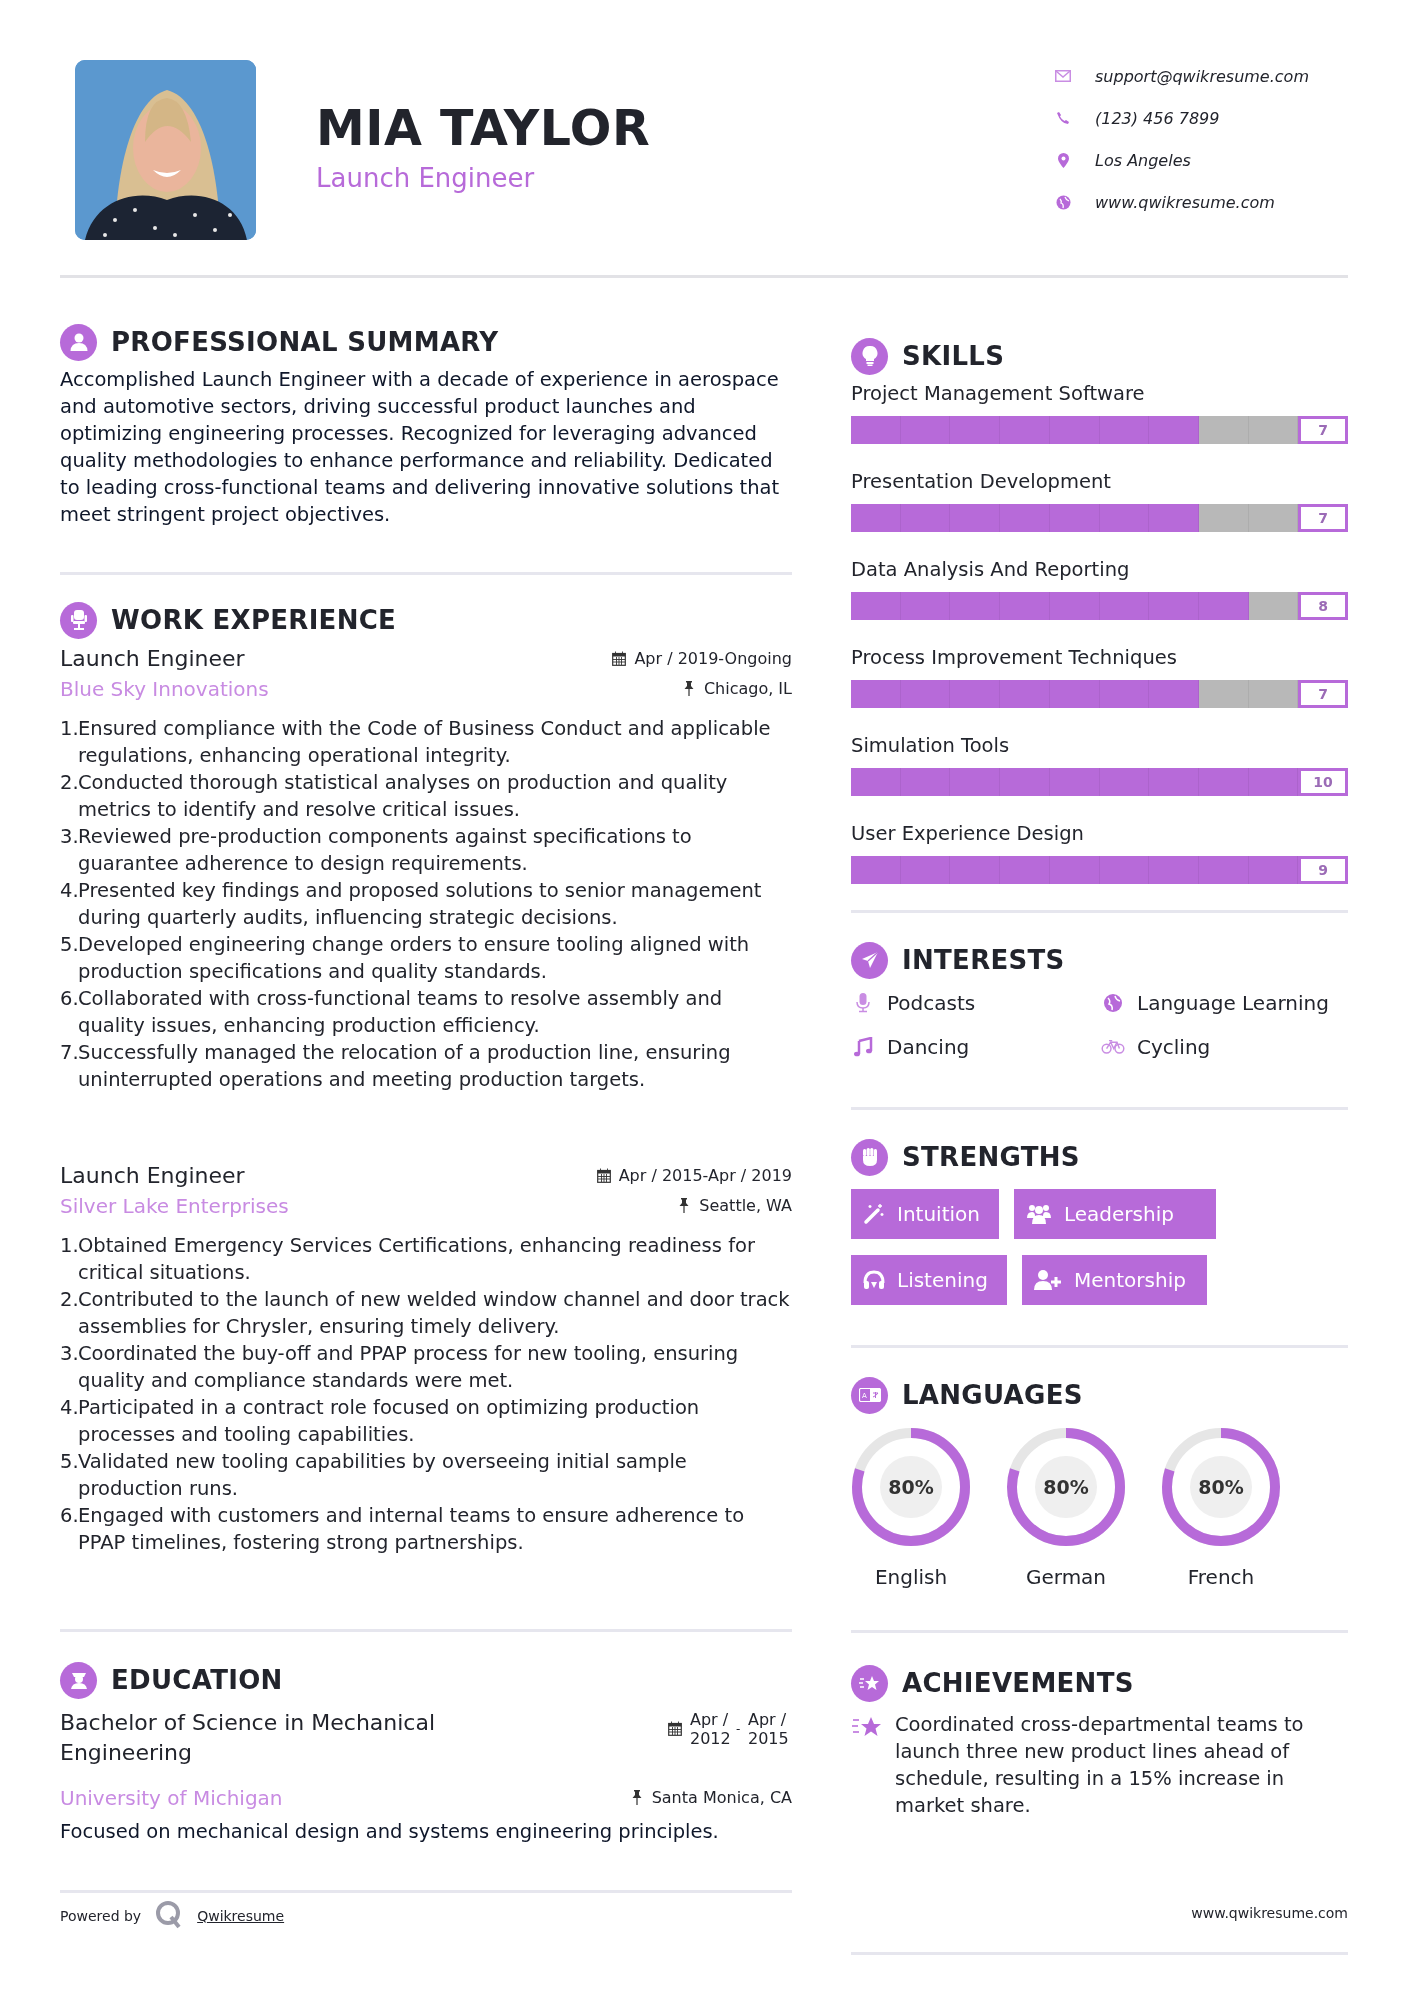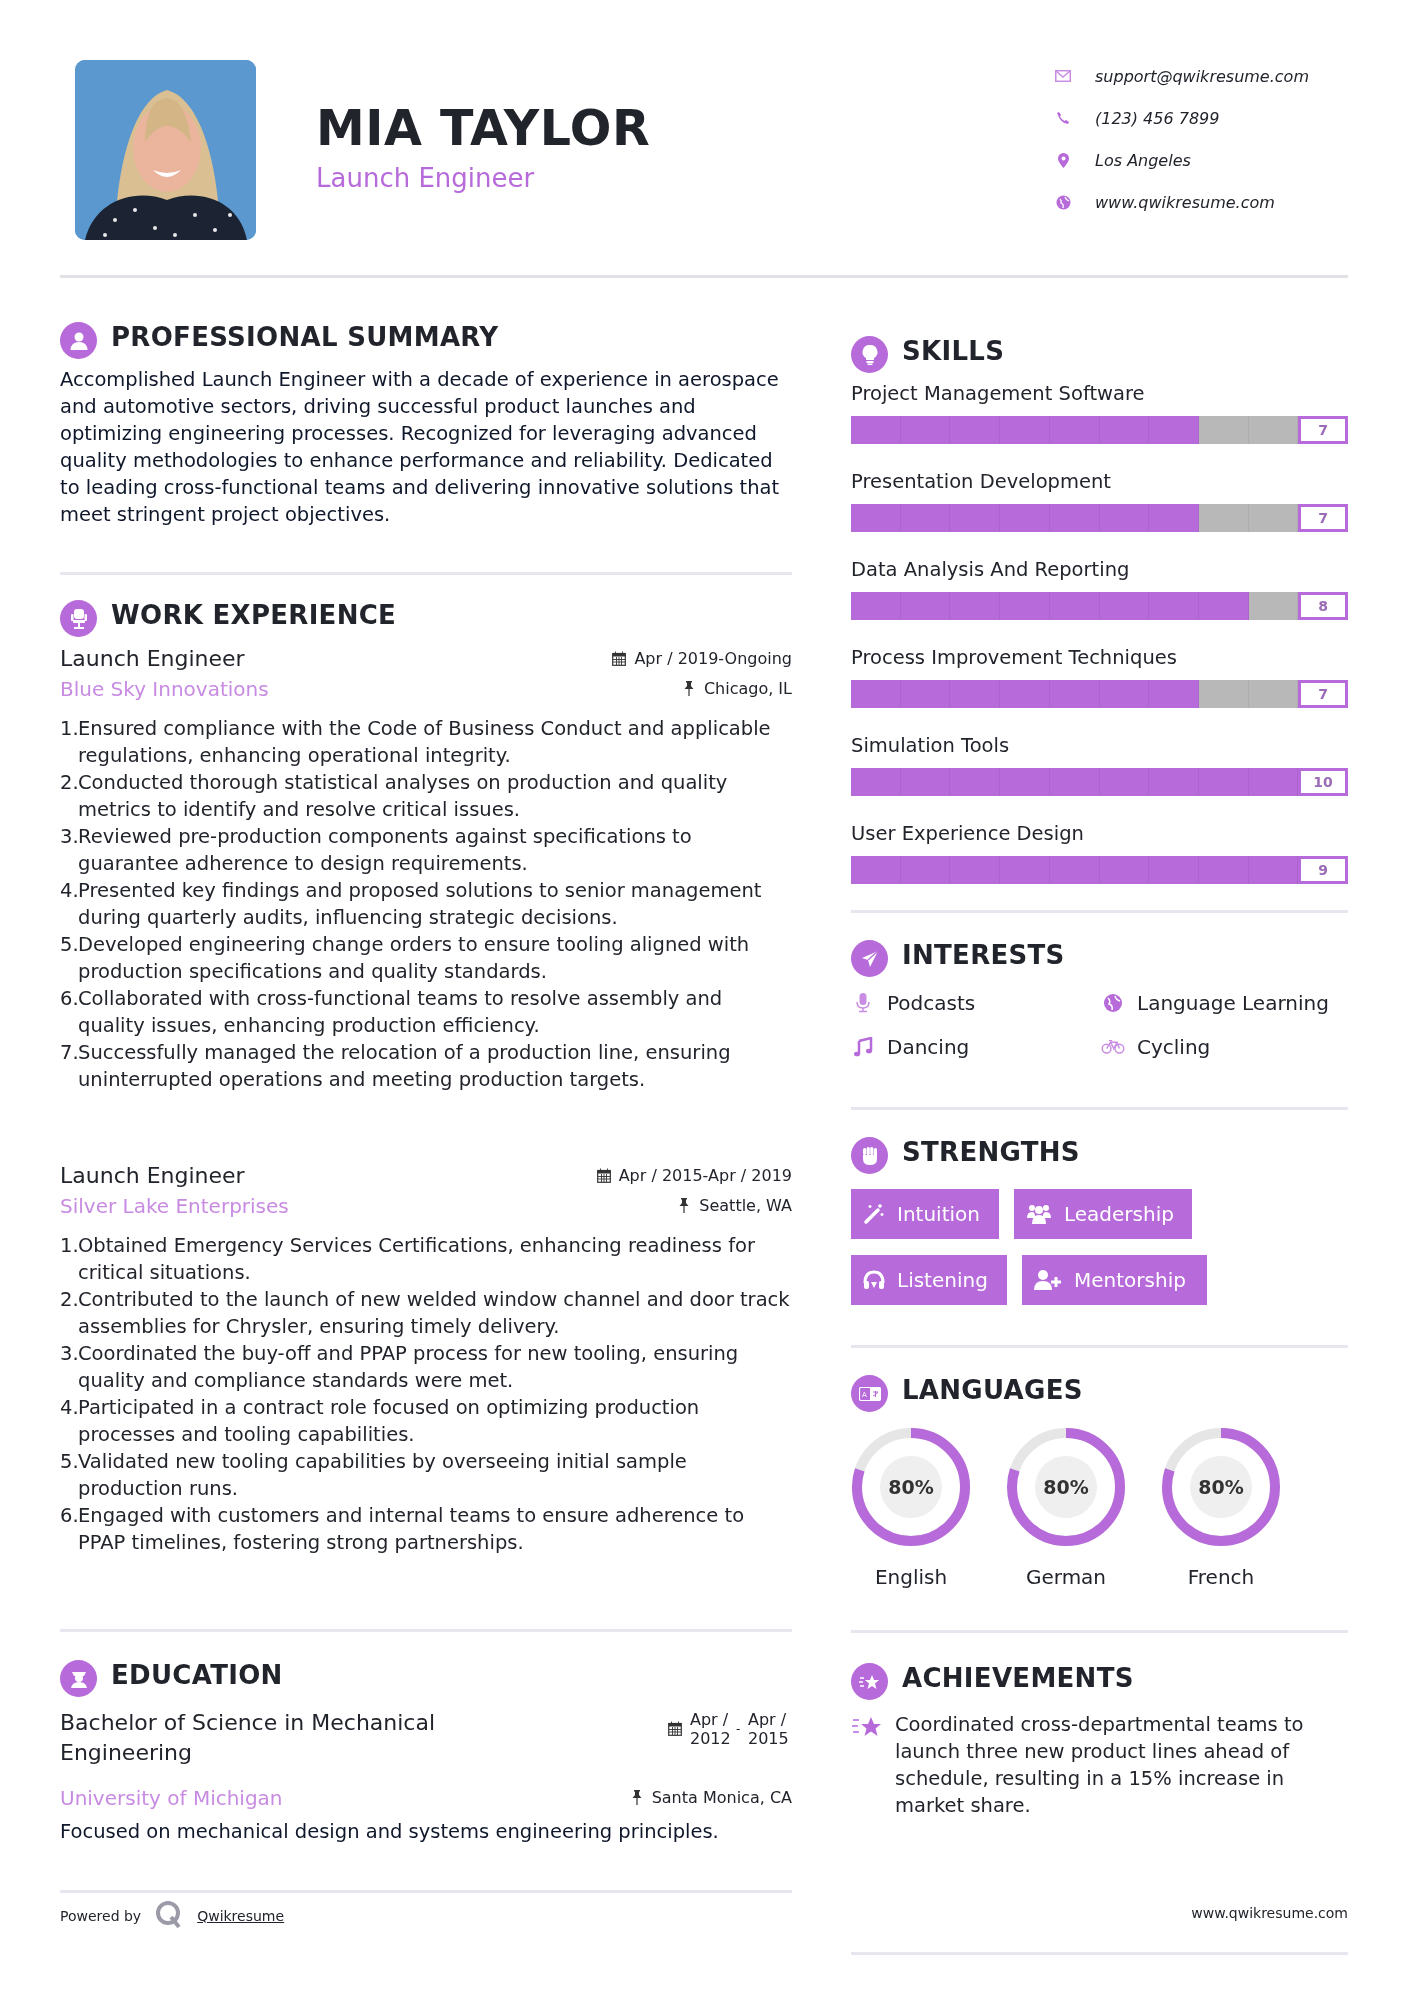--- a/index.html
+++ b/index.html
@@ -10,21 +10,21 @@
   
   .photo { left: 75px; top: 60px; width: 181px; height: 180px; border-radius: 10px; overflow: hidden; background: #5a97cf; }
   .name { left: 316px; top: 100px; font-size: 49px; font-weight: bold; letter-spacing: 0.5px; color: #22242c; font-family: "DejaVu Sans", sans-serif; }
   .job-title { left: 316px; top: 163px; font-size: 26px; color: #b76ad9; }
   .contact { left: 1052px; top: 55px; width: 300px; }
   .contact-row { display: flex; align-items: center; height: 42px; font-size: 16px; color: #22242c; font-style: italic; }
   .contact-row .cicon { width: 22px; height: 22px; margin-right: 21px; display: flex; align-items: center; justify-content: center; color: #b76ad9; }
   .hsep { left: 60px; top: 275px; width: 1288px; height: 3px; background: #e2e2e6; }
 
   
-  .sec-head { display: flex; height: 40px; }
+  .sec-head { display: flex; align-items: center; height: 40px; }
   .sec-icon { width: 37px; height: 37px; border-radius: 50%; background: #b76ad9; display: flex; align-items: center; justify-content: center; margin-right: 14px; flex-shrink: 0; }
   .sec-title { font-size: 26px; font-weight: bold; color: #22242c; letter-spacing: 0.3px; }
 
   .left { left: 60px; width: 732px; }
   .right { left: 851px; width: 497px; }
 
   .para { font-size: 19.5px; line-height: 27px; color: #0f172a; }
   .divider { height: 3px; background: #e6e6ee; }
 
   .job-head { display: flex; justify-content: space-between; align-items: baseline; }
@@ -517,21 +517,21 @@
     <div class="chip-row">
       <div class="chip" style="width:148px;">
         <span class="chicon">
           <svg width="22" height="22" viewBox="0 0 22 22">
               <path d="M3 19 L15 7" stroke="#fff" stroke-width="3.5" stroke-linecap="round"></path>
               <path d="M17 1 V5 M15 3 H19 M7 2 V5 M5.5 3.5 H8.5 M19 10 V13 M17.5 11.5 H20.5" stroke="#fff" stroke-width="1.4"></path>
             </svg>
         </span>
         <span>Intuition</span>
       </div>
-      <div class="chip" style="width:178px;">
+      <div class="chip" style="width:202px;">
         <span class="chicon">
           <svg width="26" height="22" viewBox="0 0 26 22">
               <circle cx="6" cy="5" r="3" fill="#fff"></circle>
               <circle cx="20" cy="5" r="3" fill="#fff"></circle>
               <circle cx="13" cy="7" r="4" fill="#fff"></circle>
               <path d="M1 15 Q1 9 6 9 Q9 9 9 13 H17 Q17 9 20 9 Q25 9 25 15 Z" fill="#fff"></path>
               <path d="M6 21 Q6 12 13 12 Q20 12 20 21 Z" fill="#fff"></path>
             </svg>
         </span>
         <span>Leadership</span>

